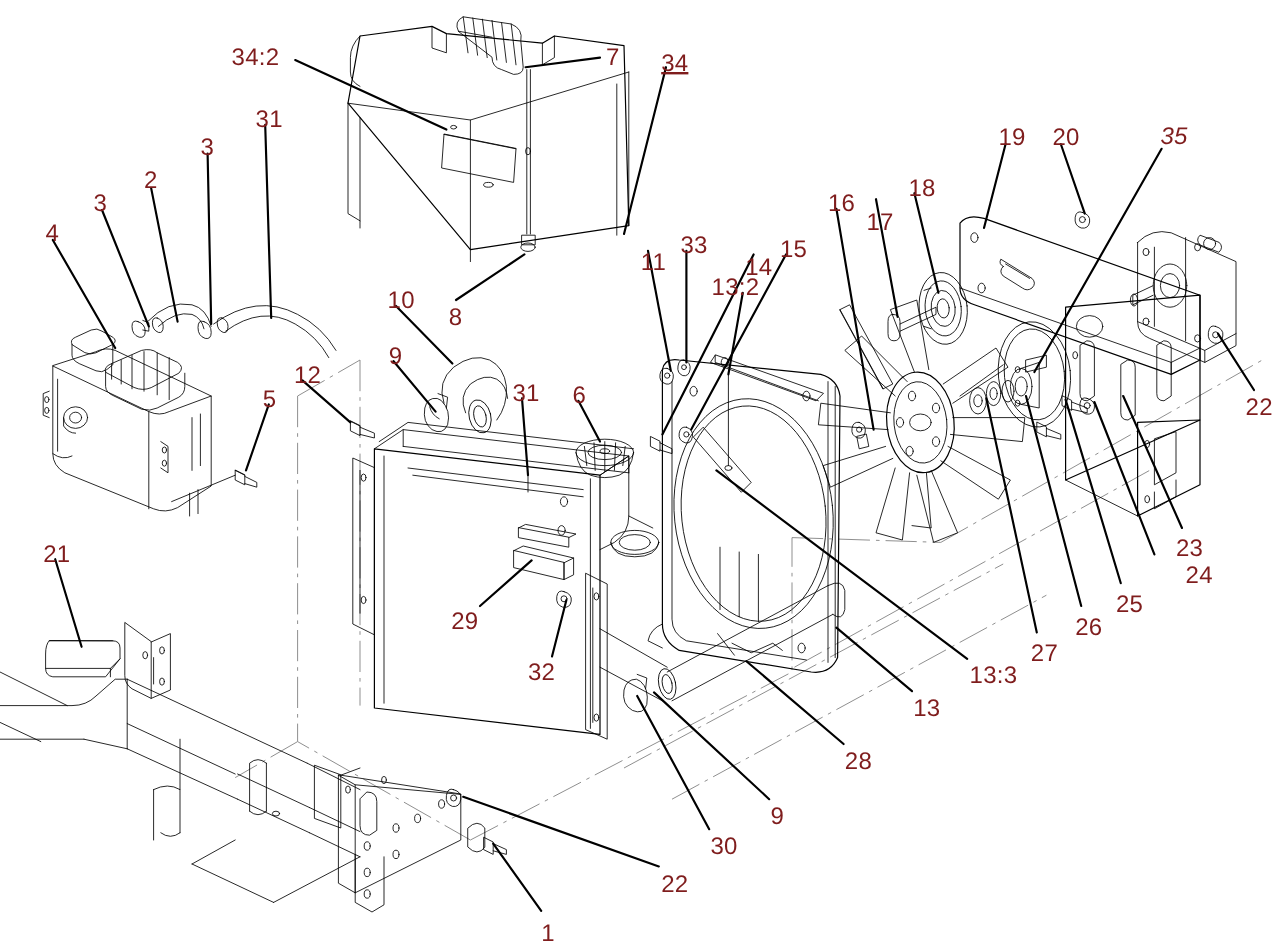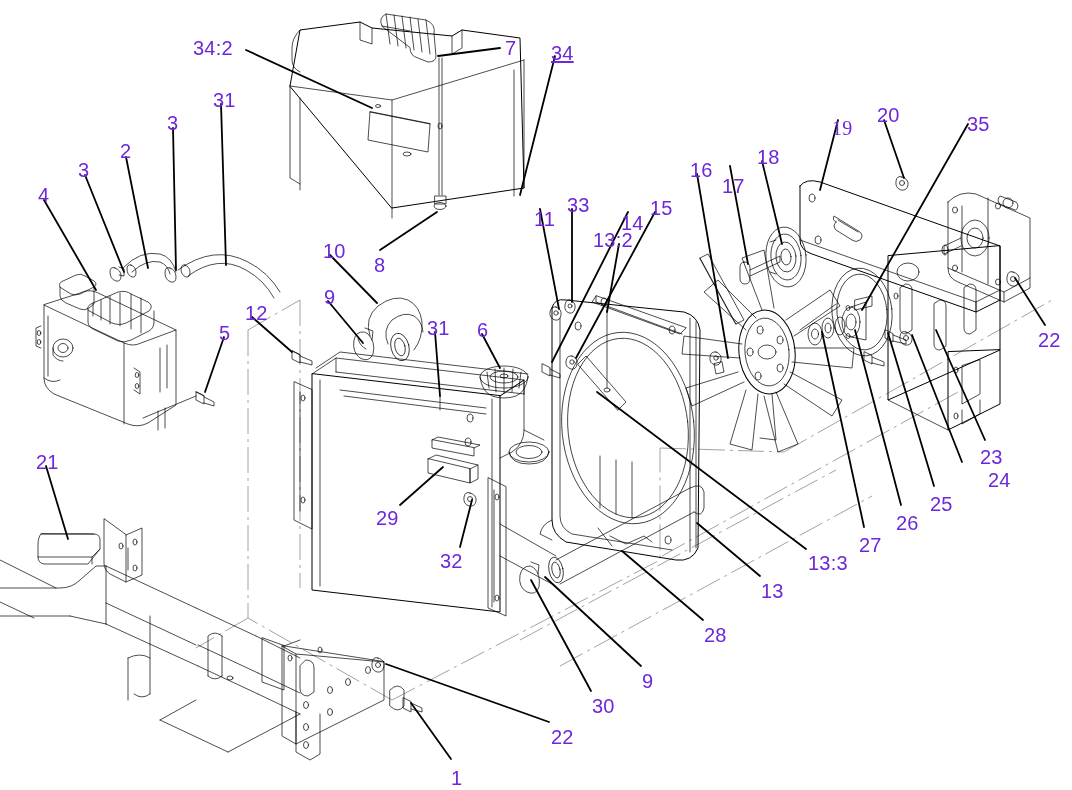--- a/index.html
+++ b/index.html
@@ -29,21 +29,21 @@
     left: 0; top: 0;
     width: 1072px;
     height: 790px;
     pointer-events: none;
   }
   .callout-label {
     position: absolute;
     font-family: "Liberation Sans", sans-serif;
     font-size: 20px;
     font-weight: 400;
-    color: #6d28d9;
+    color: #7f1d1d;
     line-height: 1;
     white-space: nowrap;
     pointer-events: auto;
     letter-spacing: 0.2px;
   }
   
   .ln   { fill:none; stroke:#000; stroke-width:1; stroke-linecap:round; stroke-linejoin:round; }
   .ln-t { fill:none; stroke:#000; stroke-width:0.7; stroke-linecap:round; stroke-linejoin:round; }
   .leader { fill:none; stroke:#000; stroke-width:1.8; stroke-linecap:round; }
   .phantom { fill:none; stroke:#8a8a8a; stroke-width:0.8; stroke-dasharray:26 5 3 5; }
@@ -528,23 +528,23 @@
         <line x1="451" y1="759" x2="411" y2="703" class="leader"></line>
         <line x1="380" y1="250" x2="437" y2="212" class="leader"></line>
       </g>
   </svg>
 
   <div id="callout-labels">
       <div class="callout-label" style="left: 193px; top: 38px;">34:2</div>
       <div class="callout-label" style="left: 505px; top: 38px;">7</div>
       <div class="callout-label" style="left: 551px; top: 43px; text-decoration: underline;">34</div>
       <div class="callout-label" style="left: 213px; top: 90px;">31</div>
-      <div class="callout-label" style="left: 832px; top: 118px; font-family: Liberation Serif, serif;">19</div>
+      <div class="callout-label" style="left: 832px; top: 105px;">19</div>
       <div class="callout-label" style="left: 877px; top: 105px;">20</div>
-      <div class="callout-label" style="left: 967px; top: 114px;">35</div>
+      <div class="callout-label" style="left: 967px; top: 104px; font-style: italic;">35</div>
       <div class="callout-label" style="left: 167px; top: 113px;">3</div>
       <div class="callout-label" style="left: 120px; top: 141px;">2</div>
       <div class="callout-label" style="left: 78px; top: 160px;">3</div>
       <div class="callout-label" style="left: 690px; top: 160px;">16</div>
       <div class="callout-label" style="left: 722px; top: 152px; margin-top: 24px;">17</div>
       <div class="callout-label" style="left: 757px; top: 147px;">18</div>
       <div class="callout-label" style="left: 38px; top: 185px;">4</div>
       <div class="callout-label" style="left: 534px; top: 209px;">11</div>
       <div class="callout-label" style="left: 567px; top: 195px;">33</div>
       <div class="callout-label" style="left: 621px; top: 213px;">14</div>

